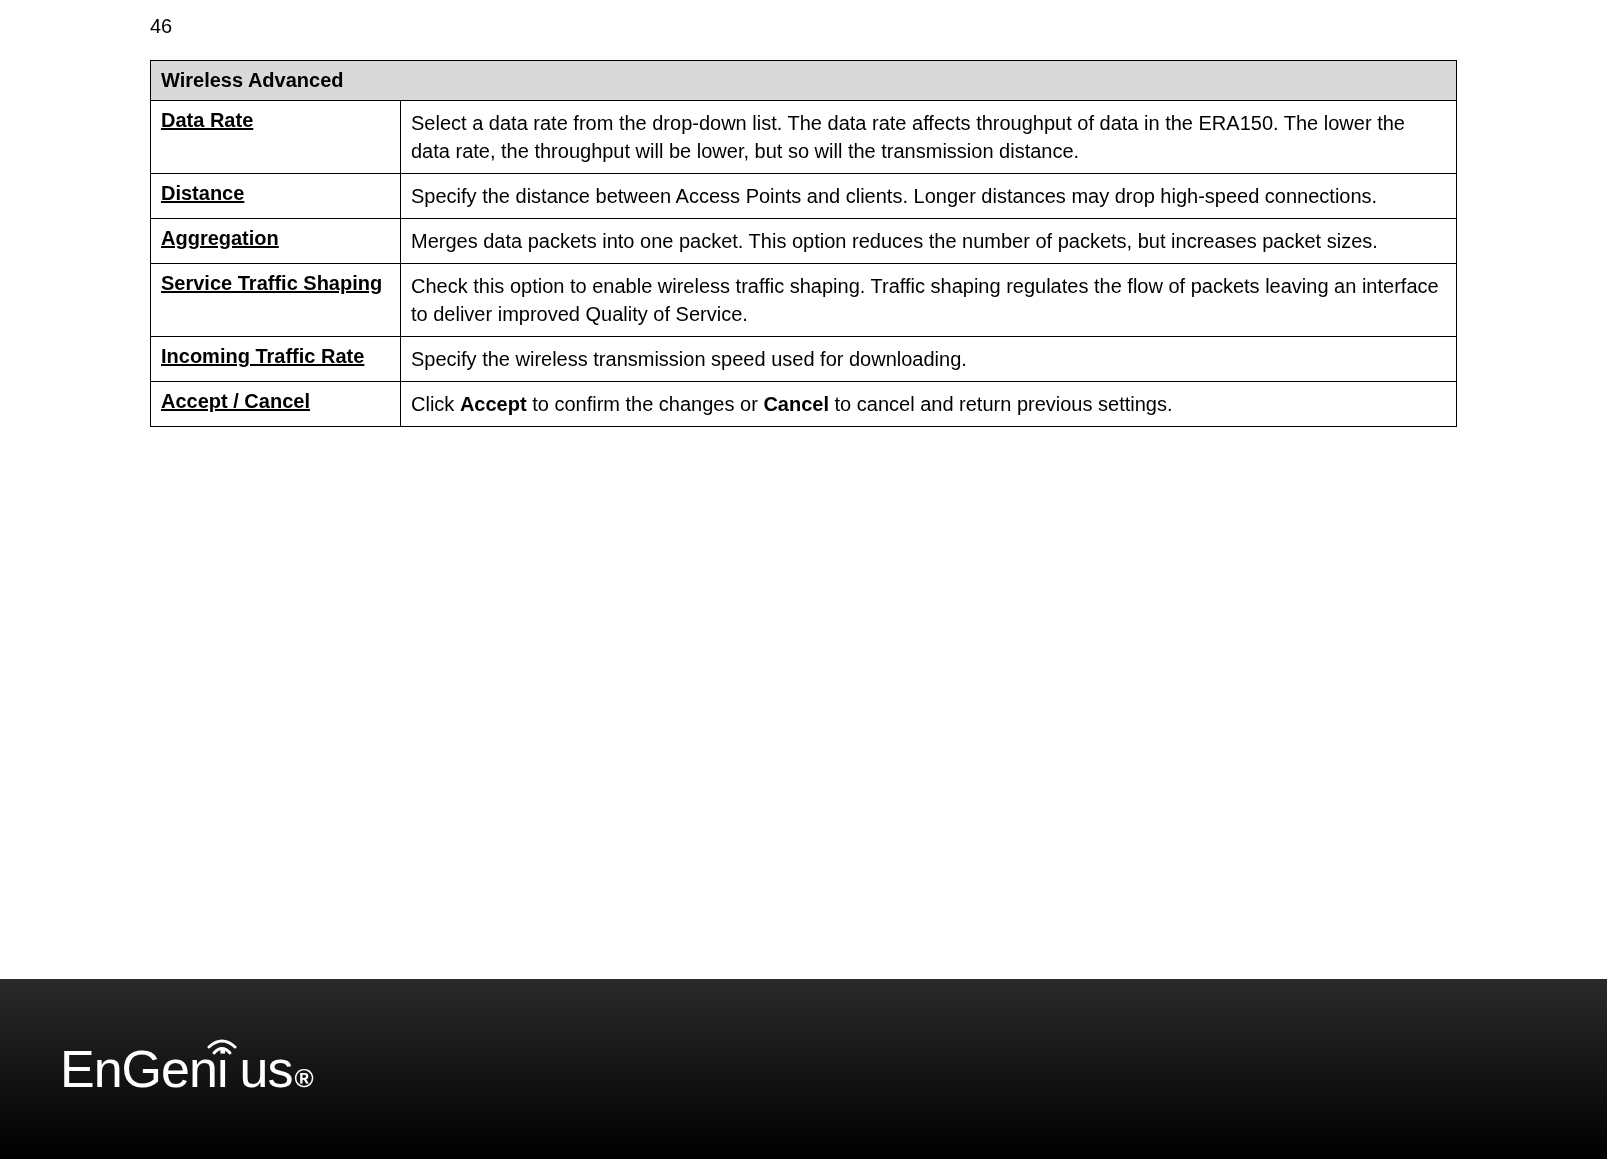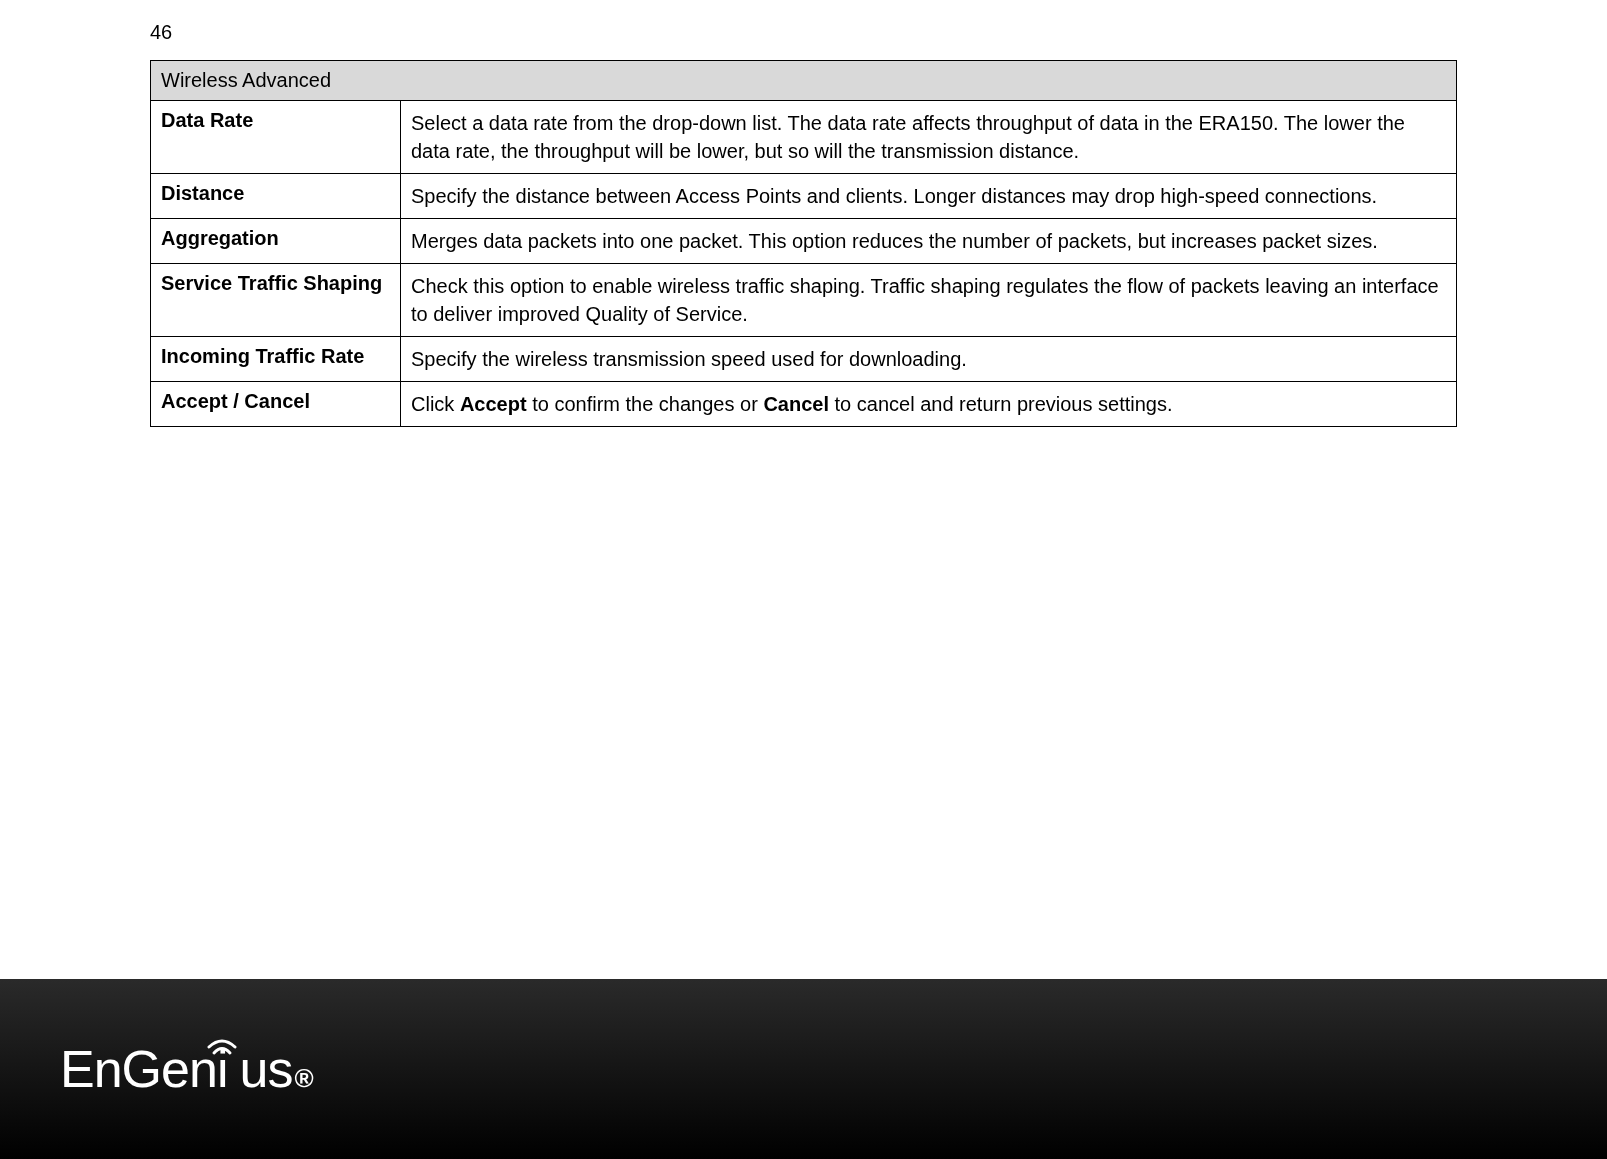--- a/index.html
+++ b/index.html
@@ -9,48 +9,49 @@
     }
     body {
       font-family: "Segoe UI", Tahoma, Geneva, Verdana, sans-serif;
       background: #ffffff;
       width: 1607px;
       height: 1159px;
       position: relative;
     }
     .page-number {
       position: absolute;
-      top: 21px;
+      top: 15px;
       left: 150px;
       font-size: 20px;
       color: #000;
     }
     .content {
       padding: 60px 150px 0 150px;
     }
     table {
       width: 100%;
       border-collapse: collapse;
       border: 1.5px solid #000;
     }
     th.header-cell {
       background: #d9d9d9;
       text-align: left;
       padding: 8px 10px;
-      font-weight: normal;
+      font-weight: bold;
       font-size: 20px;
       border: 1.5px solid #000;
     }
     td.label-cell {
       font-weight: bold;
       padding: 8px 10px;
       border: 1.5px solid #000;
       vertical-align: top;
       font-size: 20px;
       width: 250px;
+      text-decoration: underline;
     }
     td.desc-cell {
       padding: 8px 10px;
       border: 1.5px solid #000;
       vertical-align: top;
       font-size: 20px;
       line-height: 1.4;
     }
     .footer {
       position: absolute;

